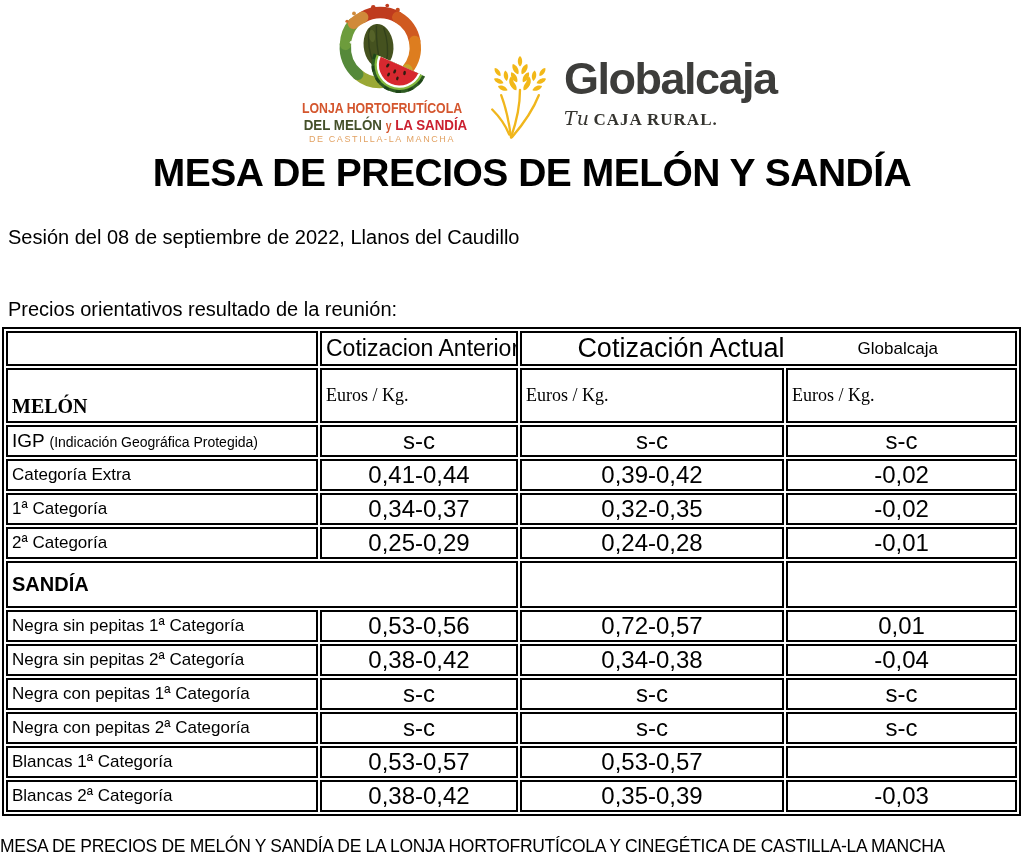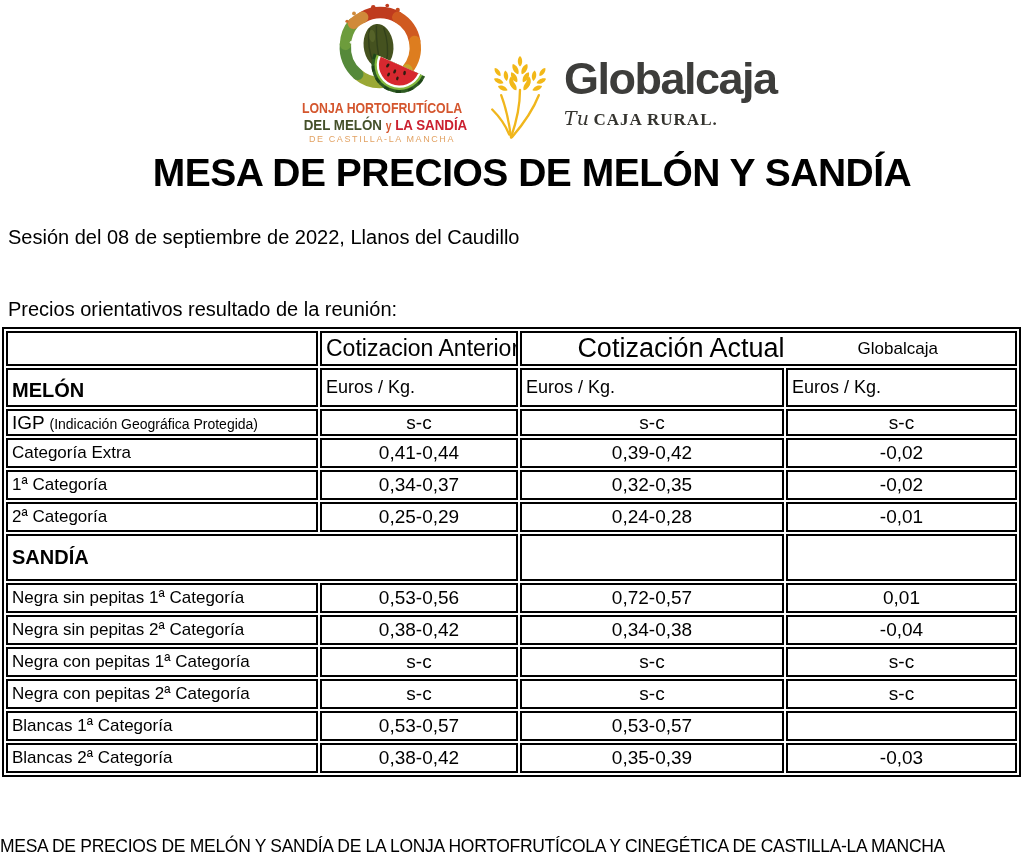--- a/index.html
+++ b/index.html
@@ -28,39 +28,39 @@
   .doc-title{position:absolute;top:151px;left:0;width:100%;text-align:center;font-size:39px;font-weight:bold;letter-spacing:-.5px;white-space:nowrap;padding-left:20px;}
   .session-line{position:absolute;top:226px;left:8px;font-size:20px;white-space:nowrap;}
   .intro-line{position:absolute;top:298px;left:8px;font-size:20px;white-space:nowrap;}
 
   
   .price-table{position:absolute;top:327px;left:2px;width:1019px;border:2px solid #000;border-collapse:separate;border-spacing:2px;table-layout:fixed;background:#fff;}
   .price-table td{border:2px solid #000;box-sizing:border-box;padding:0 4px;overflow:hidden;background:#fff;vertical-align:middle;}
   col.c1{width:312px;} col.c2{width:198px;} col.c3{width:264px;} col.c4{width:231px;}
 
   tr.h-head td{height:30px;}
-  tr.h-unit td{height:39px;}
+  tr.h-unit td{height:55px;font-family:Liberation Serif, serif;}
   tr.h-igp td{height:27px;}
   tr.h-data td{height:30px;}
   tr.h-sandia td{height:47px;}
 
   .head-ant{font-size:23px;text-align:center;white-space:nowrap;padding:0;margin-left:28px;}
   .head-merged{padding:0;}
   .mh{display:flex;width:100%;align-items:center;}
   .mh-l{width:53.3%;text-align:right;font-size:27px;white-space:nowrap;}
   .mh-r{width:46.7%;text-align:center;font-size:17px;white-space:nowrap;}
 
   .sec{font-size:20px;font-weight:bold;white-space:nowrap;}
   td.melon-sec{vertical-align:bottom;padding-bottom:3px;}
   td.sandia-sec{vertical-align:middle;}
   .unit{font-size:18px;vertical-align:bottom;padding-bottom:4px;white-space:nowrap;}
   .lbl{font-size:17px;text-align:left;white-space:nowrap;}
   .igp-main{font-size:19px;}
   .igp-sub{font-size:14px;}
-  .val{font-size:19px;text-align:center;white-space:nowrap;}
+  .val{font-size:24px;text-align:center;white-space:nowrap;}
 
   
   .doc-footer{position:absolute;top:836px;left:0;width:1014px;font-size:17.5px;letter-spacing:-.3px;white-space:nowrap;}
 </style>
 </head>
 <body>
 
 <div class="page">
 
   <div class="lonja-logo">

